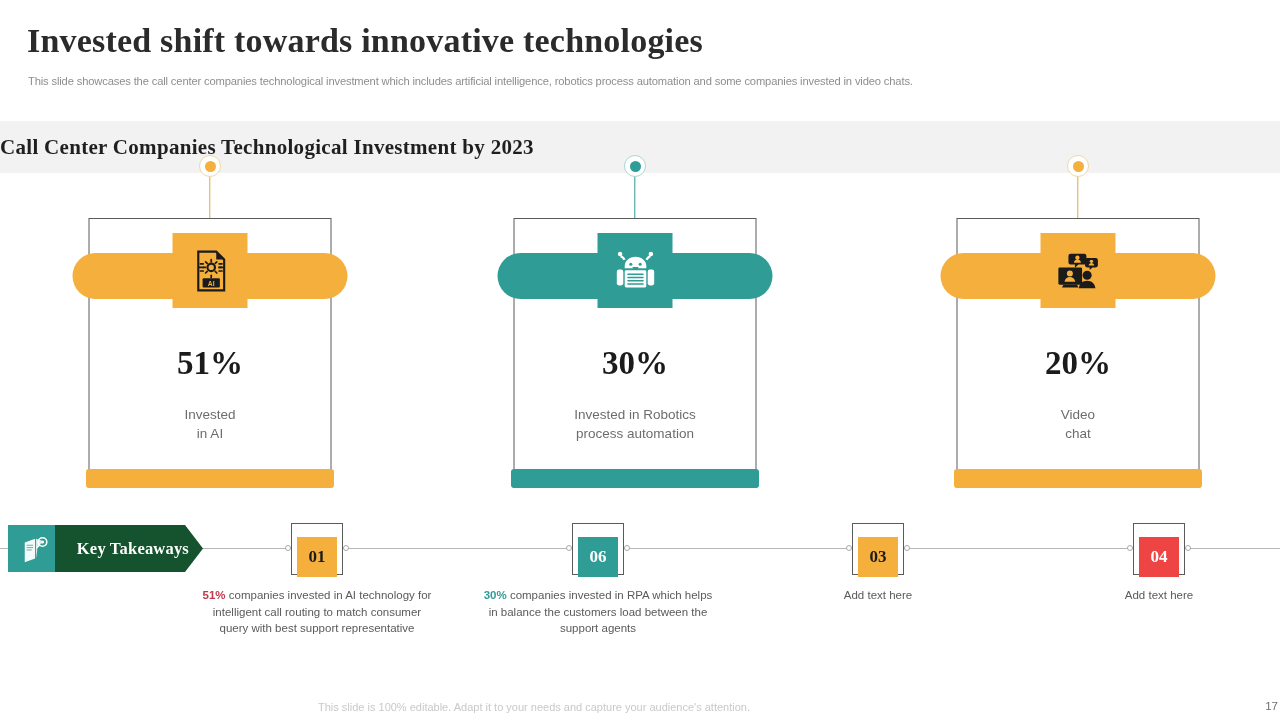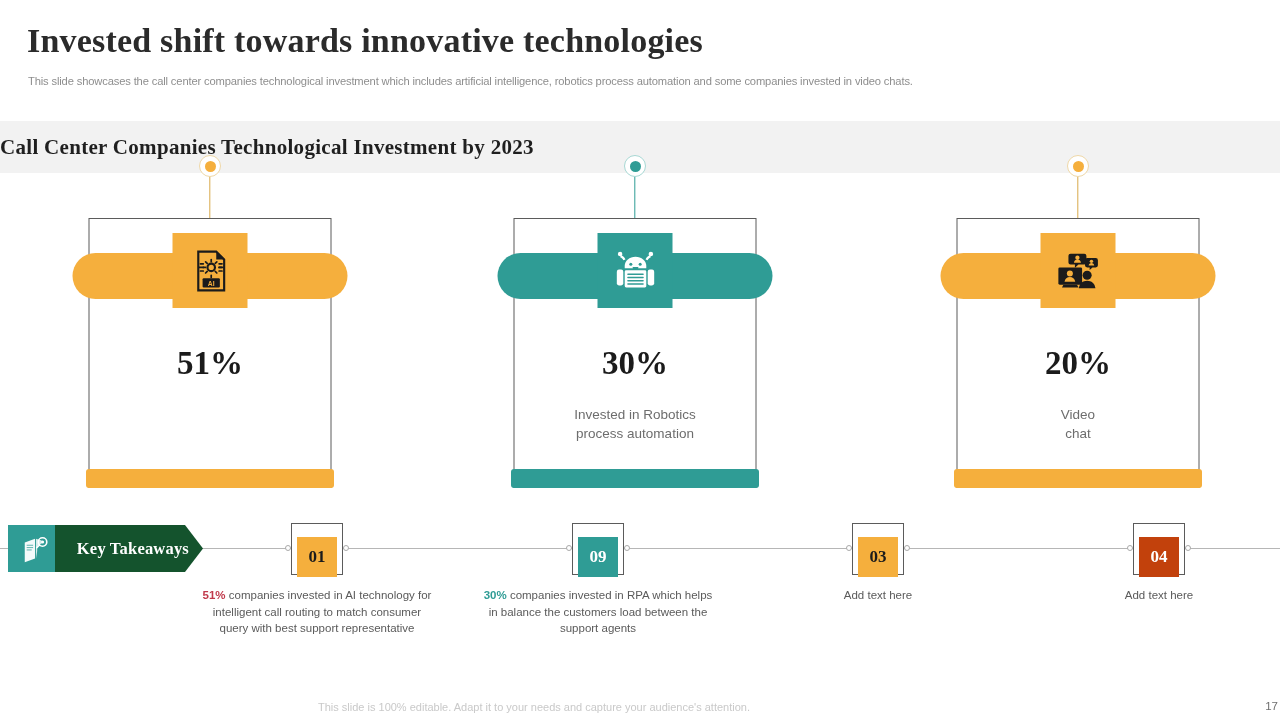--- a/index.html
+++ b/index.html
@@ -180,20 +180,22 @@
           <circle cx="33" cy="27" r="5.2" fill="none" stroke="#1b1b1b" stroke-width="3"></circle>
           <g stroke="#1b1b1b" stroke-width="2.4" stroke-linecap="round">
             <path d="M33 19v-3M33 38v3M25 27h-3M44 27h3M27.4 21.4l-2.2-2.2M38.6 32.6l2.2 2.2M38.6 21.4l2.2-2.2M27.4 32.6l-2.2 2.2"></path>
             <path d="M22 22h-4M22 27h-6M22 32h-4M44 22h4M44 27h6M44 32h4"></path>
           </g>
           <rect x="21" y="42" width="24" height="13" rx="1.5" fill="#1b1b1b"></rect>
           <text x="33" y="52.4" text-anchor="middle" font-family="Liberation Sans, sans-serif" font-size="9.5" font-weight="bold" fill="#f5af3d">AI</text>
         </svg>
       </div>
       <div class="pct">51%</div>
+      <div class="card-label">Invested
+in AI</div>
       <div class="bottom-bar" style="background:#f5af3d;"></div>
     </div>
 
     <div class="card-unit c1">
       <div class="pin">
         <div class="pin-stem" style="background:#2f9c95;"></div>
         <div class="pin-ring" style="border-color:#a8d8d4;">
           <div class="pin-dot" style="background:#2f9c95;"></div>
         </div>
       </div>
@@ -270,21 +272,21 @@
       </div>
       <div class="tk-desc">
         <span class="hl" style="color:#c0394b;">51%</span><span> companies invested in AI technology for intelligent call routing to match consumer query with best support representative</span>
       </div>
     </div>
 
     <div class="tk-item" style="left:483px;">
       <div class="tk-node l"></div>
       <div class="tk-node r"></div>
       <div class="tk-box">
-        <div class="tk-box-inner" style="background:#2f9c95;color:#ffffff;">09</div>
+        <div class="tk-box-inner" style="background:#2f9c95;color:#ffffff;">06</div>
       </div>
       <div class="tk-desc">
         <span class="hl" style="color:#2f9c95;">30%</span><span> companies invested in RPA which helps in balance the customers load between the support agents</span>
       </div>
     </div>
 
     <div class="tk-item" style="left:763px;">
       <div class="tk-node l"></div>
       <div class="tk-node r"></div>
       <div class="tk-box">
@@ -292,21 +294,21 @@
       </div>
       <div class="tk-desc">
         <span>Add text here</span>
       </div>
     </div>
 
     <div class="tk-item" style="left:1044px;">
       <div class="tk-node l"></div>
       <div class="tk-node r"></div>
       <div class="tk-box">
-        <div class="tk-box-inner" style="background:#c2410c;color:#ffffff;">04</div>
+        <div class="tk-box-inner" style="background:#ef4444;color:#ffffff;">04</div>
       </div>
       <div class="tk-desc">
         <span>Add text here</span>
       </div>
     </div>
   </div>
 
   <div class="tk-badge">
     <svg viewBox="0 0 64 64" aria-hidden="true">
       <g fill="#ffffff">

